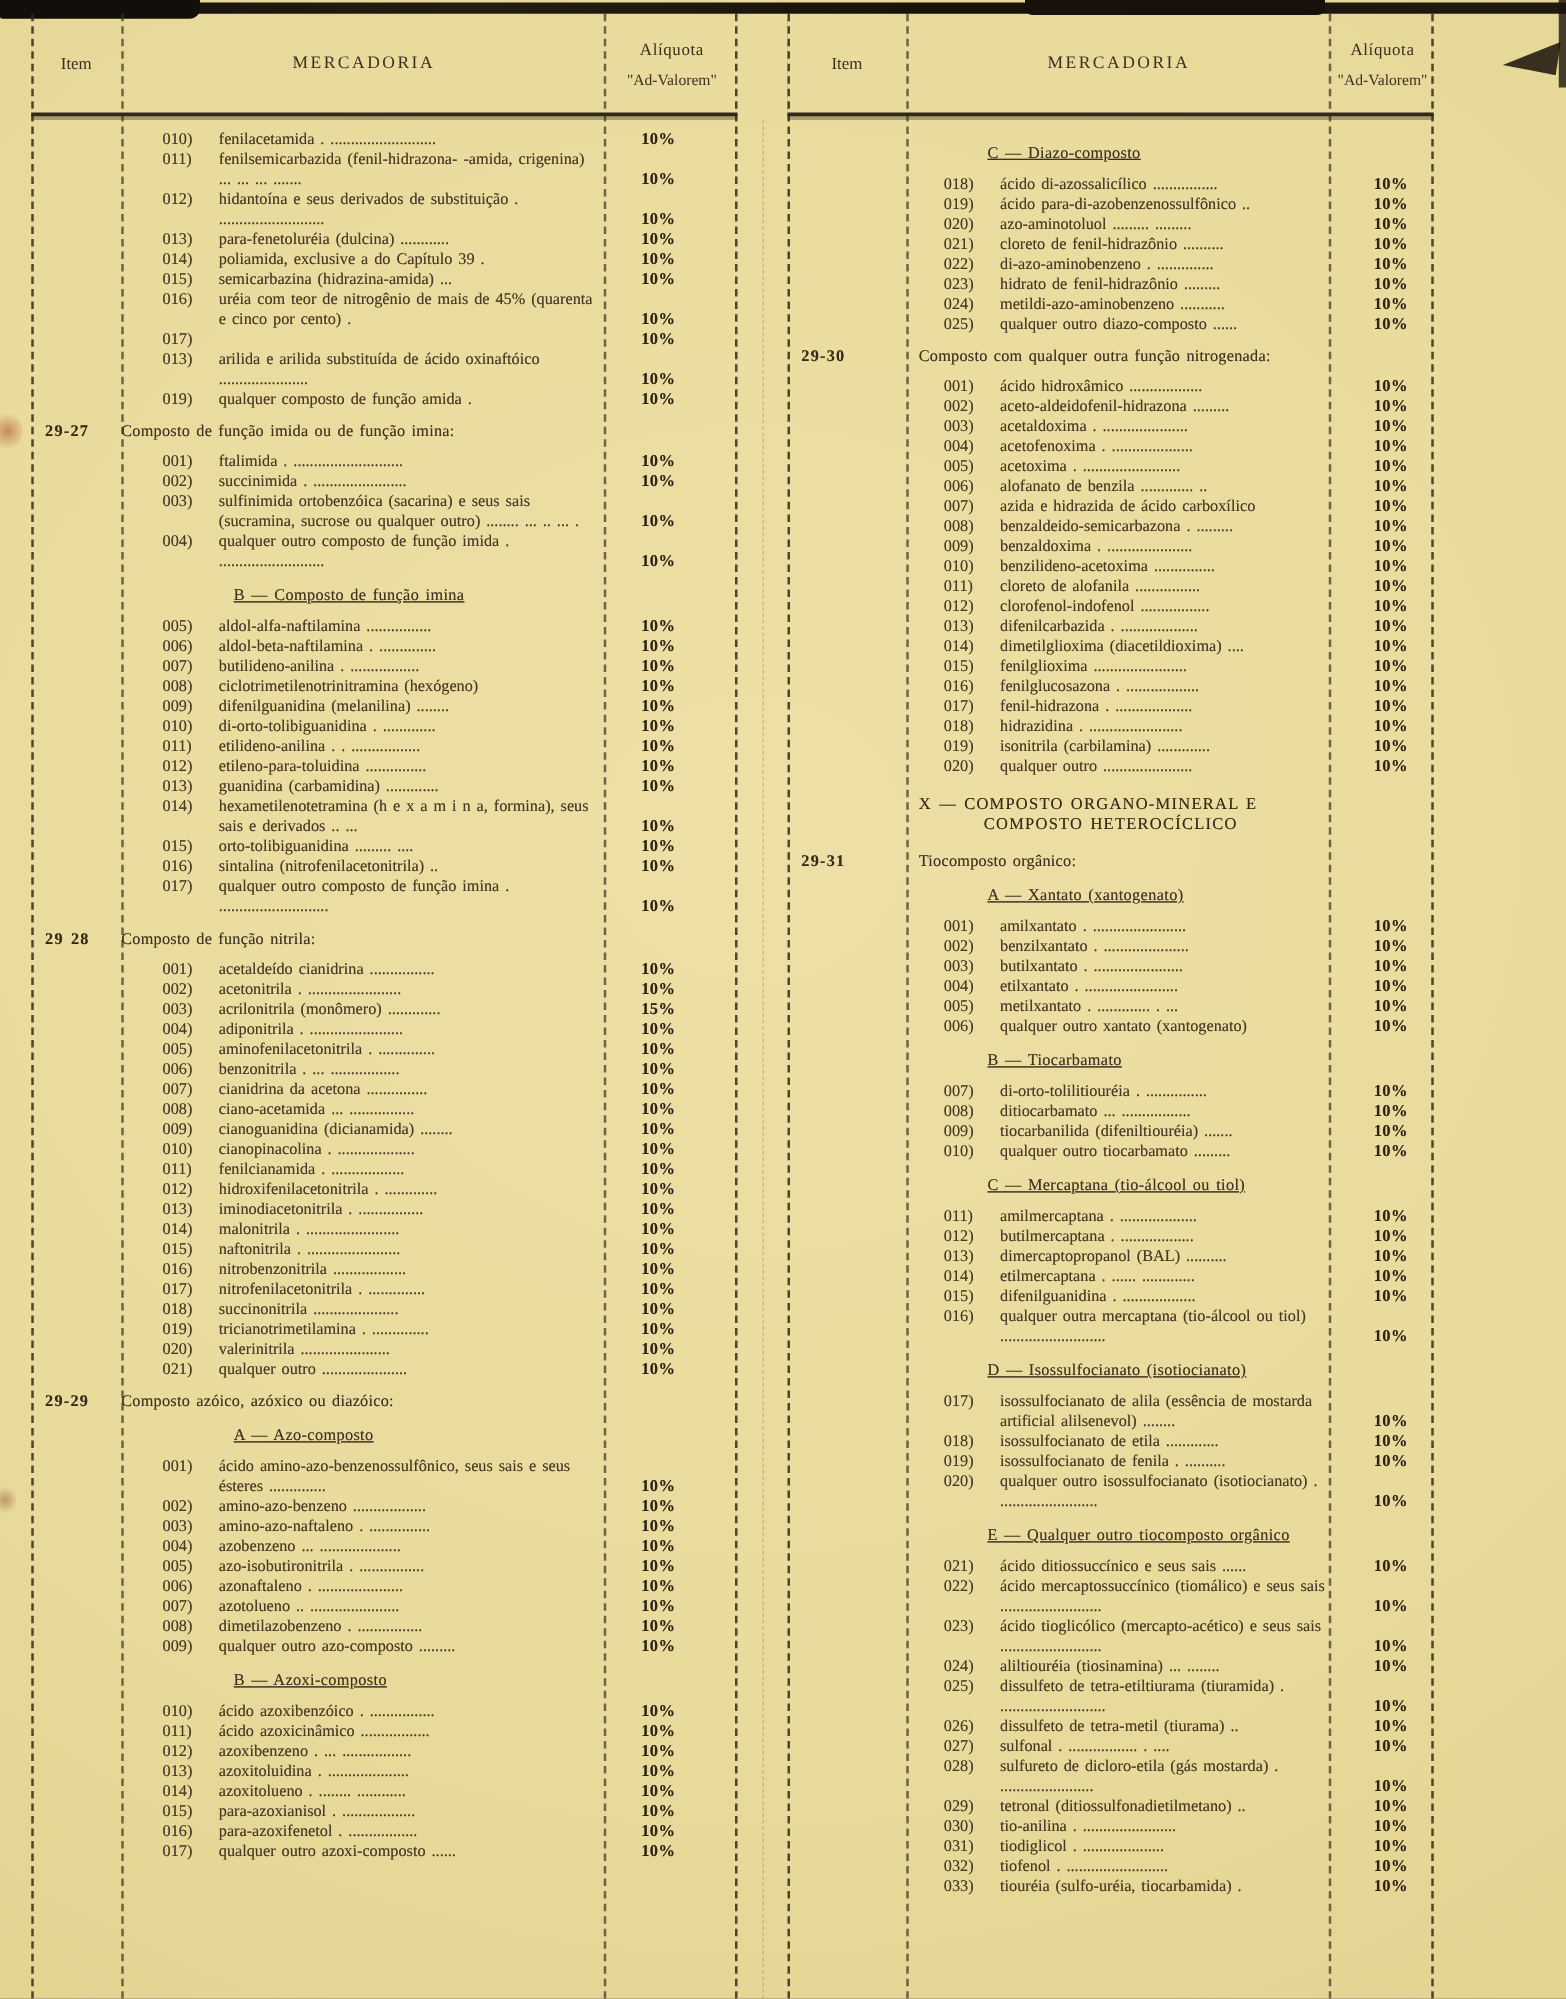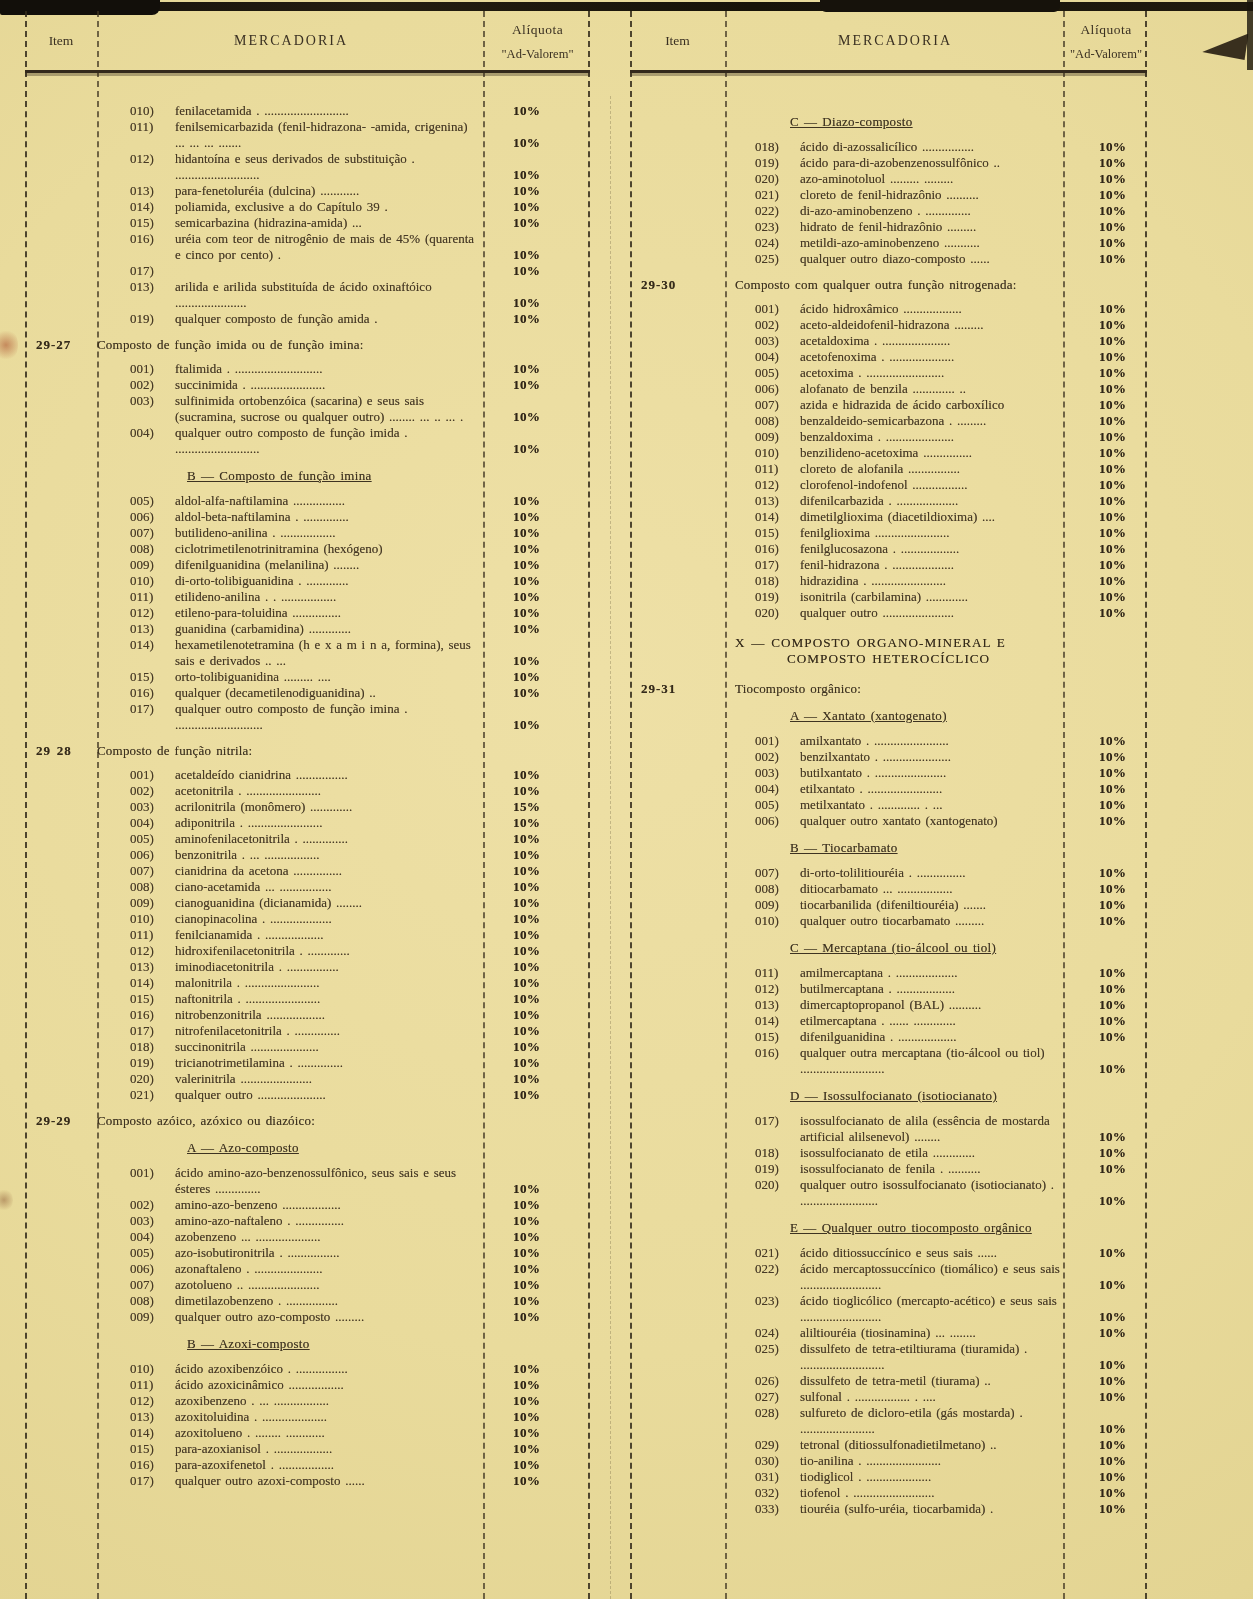--- a/index.html
+++ b/index.html
@@ -28,21 +28,21 @@
   .panel{position:absolute;top:11px;bottom:0;font-size:13px;line-height:16px;}
   .panel-left {left:25px;width:565px;
     --c1:72px;--c2:78px;--c3:105px;--codepad:33px;--itempad:12px;--subpad:124px;--ratepad:28px;--secpad:34px;}
   .panel-right{left:630px;width:517px;
     --c1:95px;--c2:75px;--c3:82px;--codepad:30px;--itempad:20px;--subpad:99px;--ratepad:34px;--secpad:44px;}
   .vl{position:absolute;top:0;bottom:0;width:0;border-left:2px dashed rgba(64,53,33,.72);}
   .vl-heavy{border-left:2px dashed rgba(50,42,26,.85);}
   .panel-left  .vl0{left:0px}  .panel-left  .vl1{left:72px}  .panel-left  .vl2{left:458px} .panel-left  .vl3{left:563px}
   .panel-right .vl0{left:0px}  .panel-right .vl1{left:95px}  .panel-right .vl2{left:433px} .panel-right .vl3{left:515px}
   
-  .phead{position:absolute;left:0;right:0;top:0;height:62px;
+  .phead{position:absolute;left:0;right:0;top:0;height:82px;
     display:grid;grid-template-columns:var(--c1) 1fr var(--c3);align-items:center;
     border-bottom:3px solid #33291b;box-shadow:0 3px 0 rgba(51,41,27,.35);}
   .h-item{text-align:center;font-size:13.5px;color:#3a3022;}
   .h-merc{text-align:center;font-size:14px;letter-spacing:2px;color:#3a3022;}
   .h-aliq{text-align:center;color:#3a3022;padding-top:2px;}
   .h-aliq .l1{display:block;font-size:13.5px;letter-spacing:.5px;margin-bottom:8px;}
   .h-aliq .l2{display:block;font-size:12.5px;}
   
   .pcontent{position:absolute;left:0;right:0;top:78px;bottom:0;overflow:hidden;padding-top:14px;
     text-shadow:0 0 .5px rgba(70,55,35,.55);word-spacing:1.5px;}
@@ -240,21 +240,21 @@
         </div>
         <div class="block b-row">
           <div class="cell-item"></div>
           <div class="cell-code">015)</div>
           <div class="cell-text">orto-tolibiguanidina ......... ....</div>
           <div class="cell-rate">10%</div>
         </div>
         <div class="block b-row">
           <div class="cell-item"></div>
           <div class="cell-code">016)</div>
-          <div class="cell-text">qualquer (decametilenodiguanidina) ..</div>
+          <div class="cell-text">sintalina (nitrofenilacetonitrila) ..</div>
           <div class="cell-rate">10%</div>
         </div>
         <div class="block b-row">
           <div class="cell-item"></div>
           <div class="cell-code">017)</div>
           <div class="cell-text">qualquer outro composto de função imina . ...........................</div>
           <div class="cell-rate">10%</div>
         </div>
         <div class="block b-section">
           <div class="cell-item sec-item">29 28</div>

